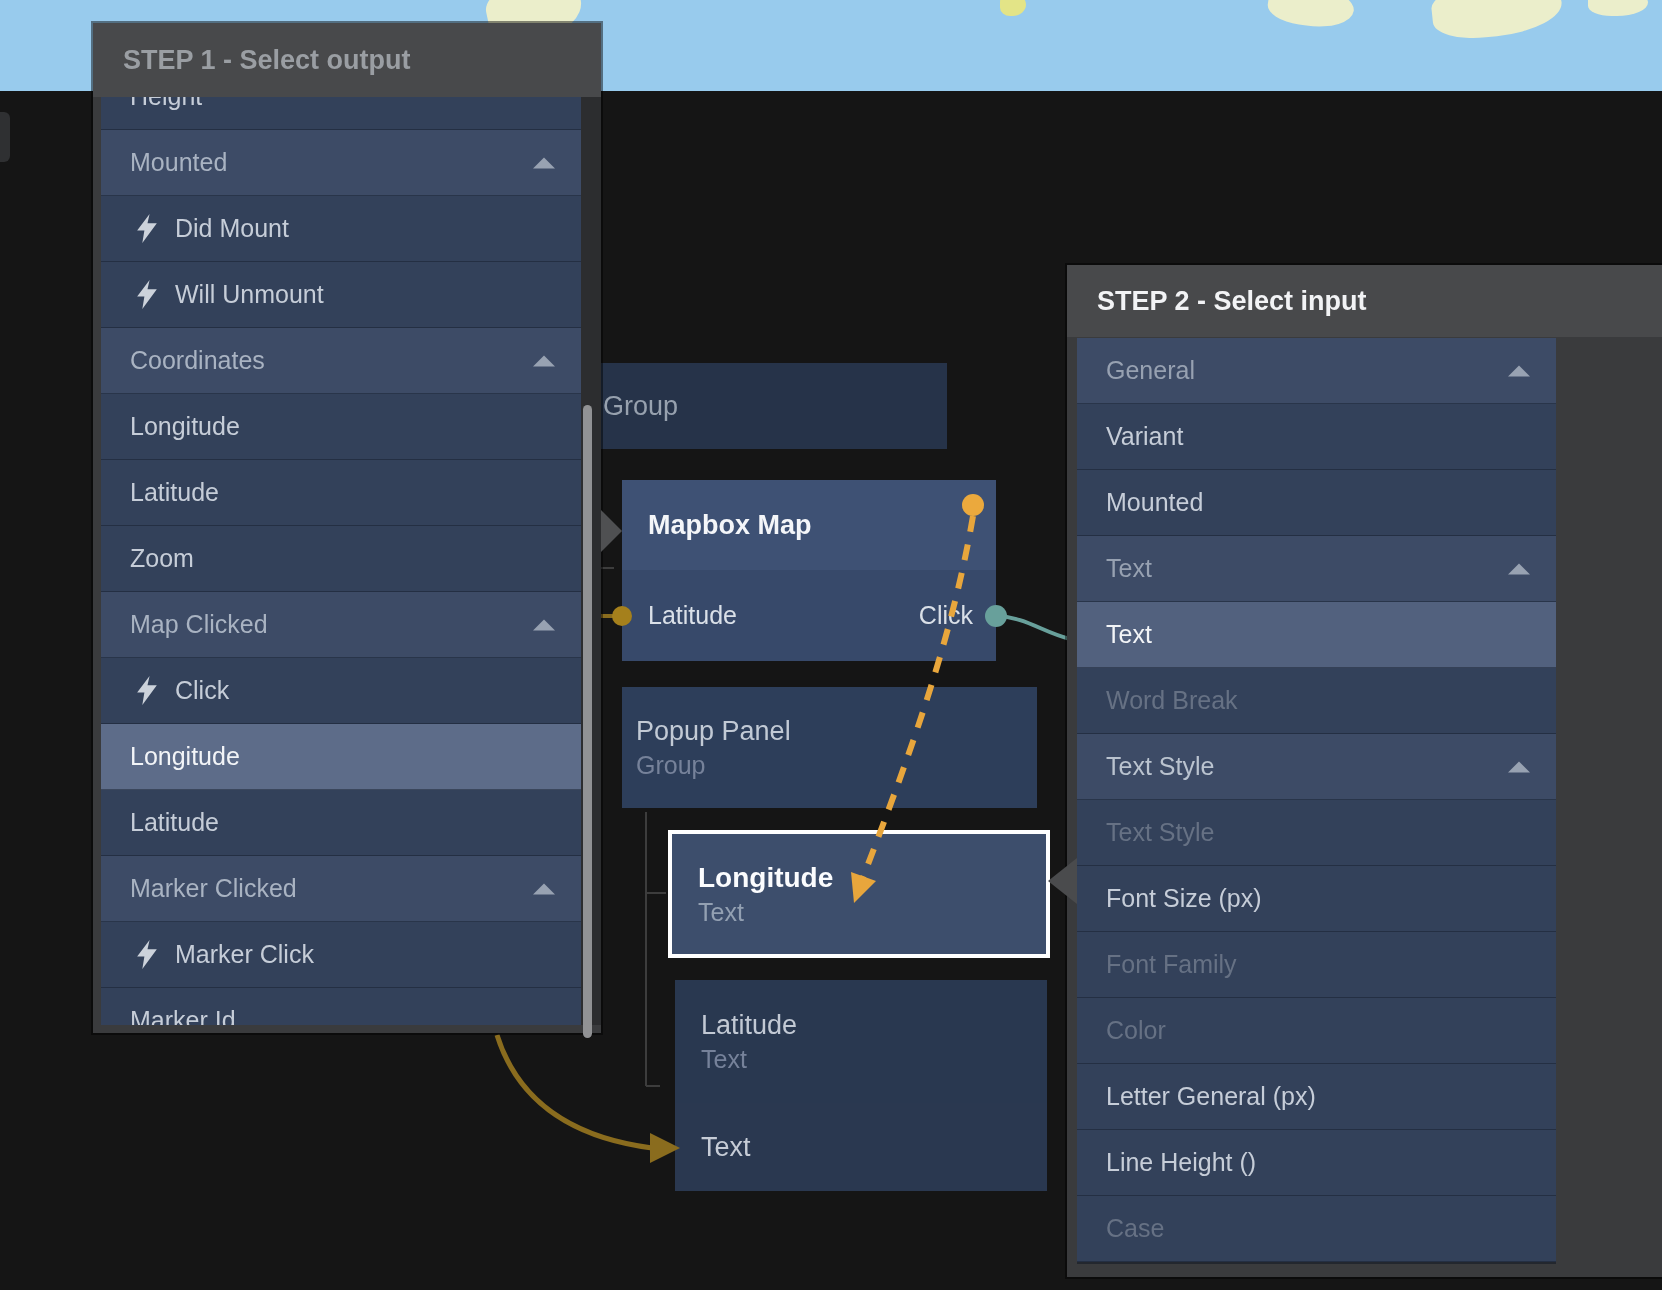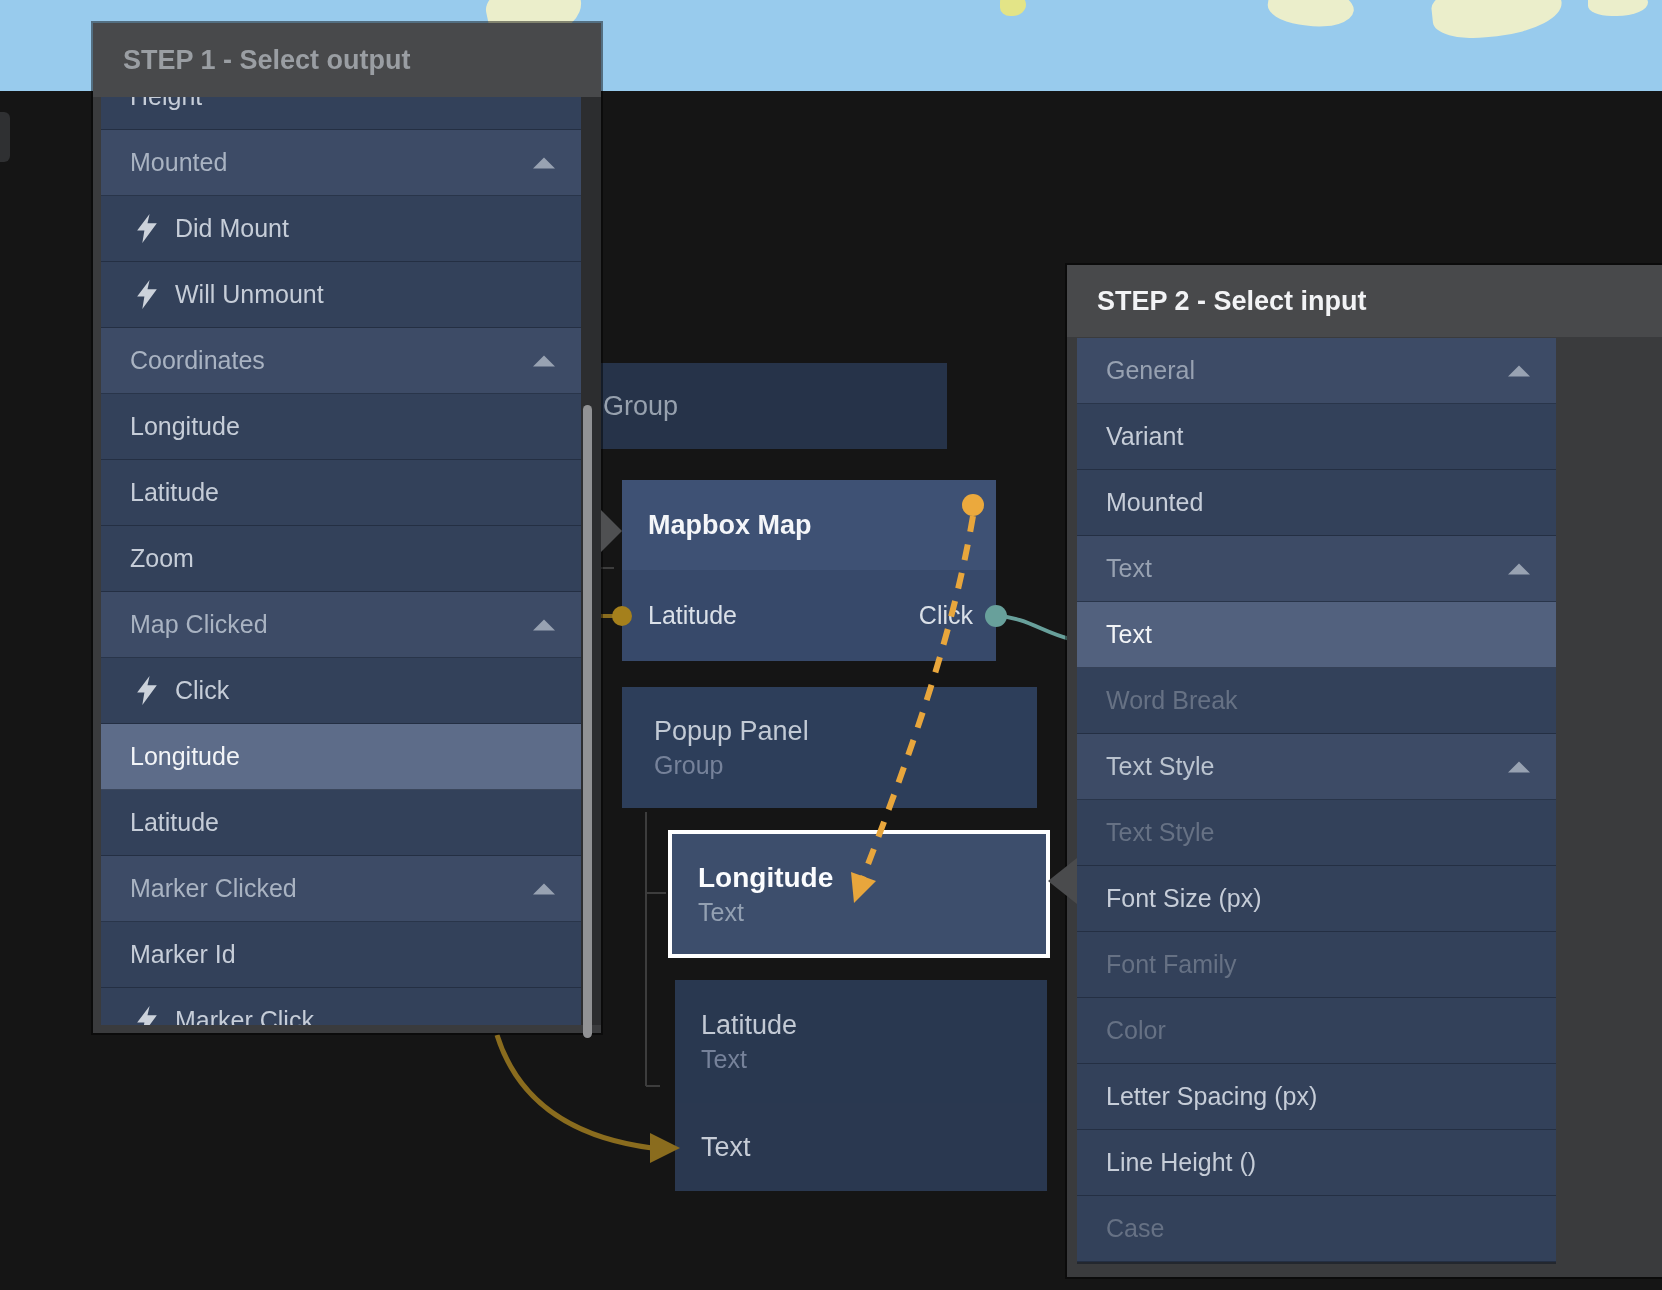--- a/index.html
+++ b/index.html
@@ -35,21 +35,21 @@
     display:flex;align-items:center;padding-left:2px;}
   #node-group .title{font-size:27px;color:#97a1ae;}
 
   #node-mapbox{left:622px;top:480px;width:374px;height:181px;}
   #node-mapbox .hdr{height:90px;background:var(--node-light);display:flex;align-items:center;padding-left:26px;}
   #node-mapbox .hdr .title{font-size:27px;font-weight:600;color:#f4f6f9;}
   #node-mapbox .body{height:91px;background:var(--node-body);display:flex;align-items:center;
     justify-content:space-between;padding:0 23px 0 26px;font-size:25px;color:#dae0e8;}
 
   #node-popup{left:622px;top:687px;width:415px;height:121px;background:var(--node-mid);
-    display:flex;flex-direction:column;justify-content:center;gap:4px;padding-left:32px;}
+    display:flex;flex-direction:column;justify-content:center;gap:4px;padding-left:14px;}
   #node-popup .title{font-size:27px;color:#c2cad5;}
   #node-popup .sub{font-size:25px;color:#76829a;}
 
   #node-longitude{left:668px;top:830px;width:382px;height:128px;background:#3d4e6c;
     border:4px solid #ffffff;display:flex;flex-direction:column;justify-content:center;gap:4px;padding-left:26px;}
   #node-longitude .title{font-size:28px;font-weight:600;color:#fbfcfe;}
   #node-longitude .sub{font-size:25px;color:#93a0b2;}
 
   #node-latitude{left:675px;top:980px;width:372px;height:123px;background:#293850;
     display:flex;flex-direction:column;justify-content:center;gap:4px;padding-left:26px;}
@@ -252,32 +252,32 @@
         <div class="row item">
 
         <span class="label">Latitude</span>
 
       </div>
         <div class="row category">
 
         <span class="label">Marker Clicked</span>
         <span class="caret"></span>
       </div>
-        <div class="row item partial-bottom">
-
-        <span class="label">Marker Id</span>
-
-      </div>
         <div class="row event">
         <svg class="bolt" viewBox="0 0 20 28">
           <polygon points="12,0 0,16 7,16 5,28 19,9 10,9"></polygon>
         </svg>
         <span class="label">Marker Click</span>
 
       </div>
+        <div class="row item partial-bottom">
+
+        <span class="label">Marker Id</span>
+
+      </div>
       </div>
     <div class="ptrack">
       <div class="thumb"></div>
     </div>
   </div>
 
   <div class="panel" id="panel2">
     <div class="phdr">
       <span>STEP 2 - Select input</span>
     </div>
@@ -333,21 +333,21 @@
         <span class="label">Font Family</span>
 
       </div>
         <div class="row item disabled">
 
         <span class="label">Color</span>
 
       </div>
         <div class="row item">
 
-        <span class="label">Letter Spacing (px)</span>
+        <span class="label">Letter General (px)</span>
 
       </div>
         <div class="row item">
 
         <span class="label">Line Height ()</span>
 
       </div>
         <div class="row item disabled">
 
         <span class="label">Case</span>

